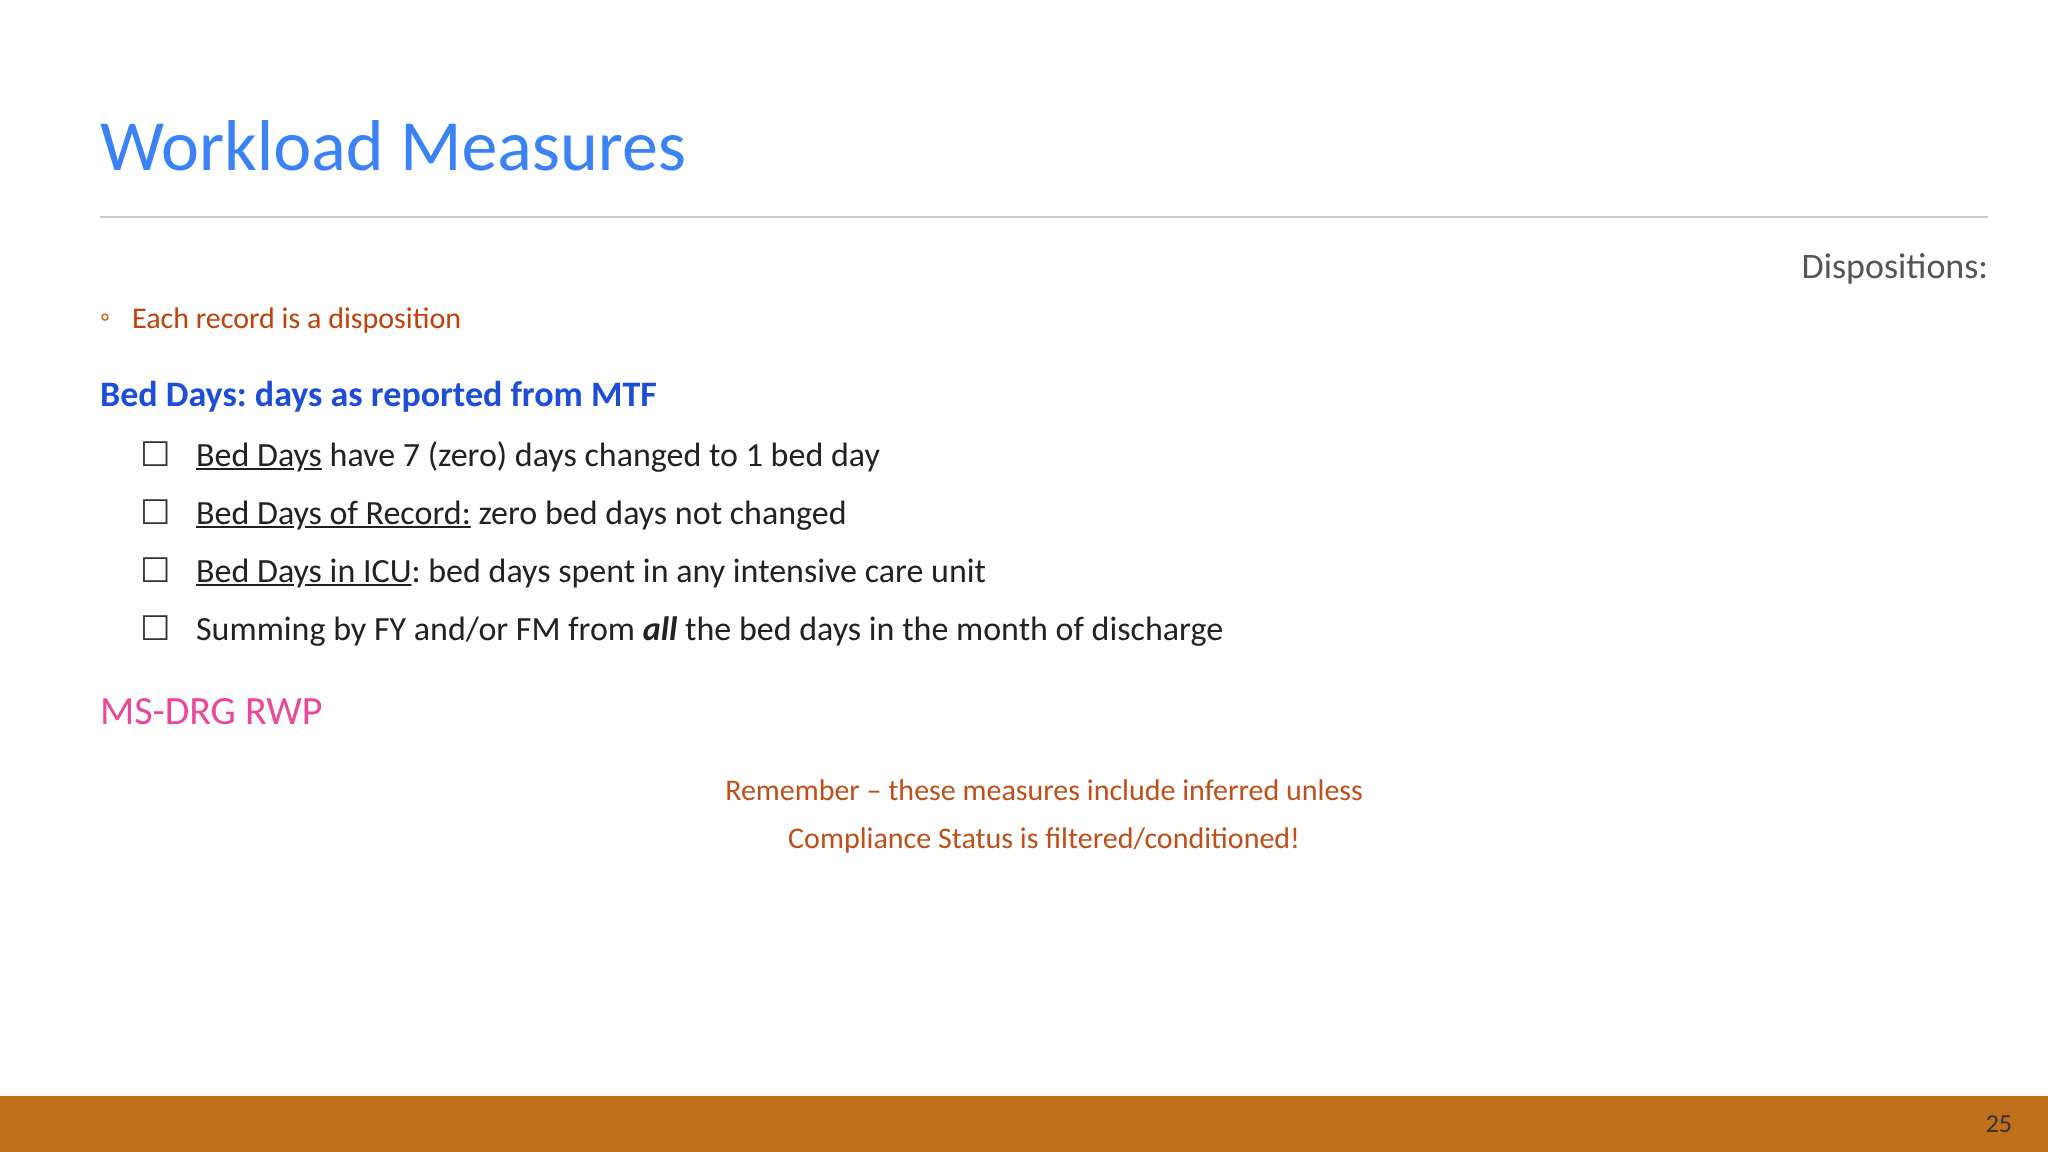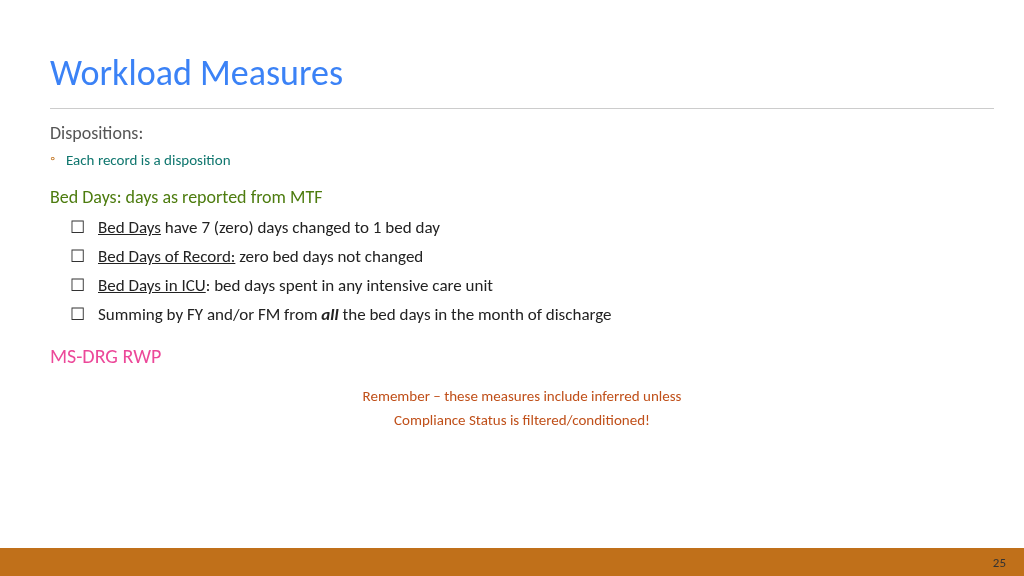--- a/index.html
+++ b/index.html
@@ -45,47 +45,48 @@
       top: 122px;
       left: 50px;
       right: 30px;
     }
 
     .section-heading {
       font-size: 18px;
       color: #555555;
       font-weight: 400;
       margin-bottom: 4px;
+      text-align: right;
     }
 
     .bullet-list {
       list-style: none;
       margin-bottom: 14px;
     }
 
     .bullet-list li {
       font-size: 15px;
-      color: #0f766e;
+      color: #c2410c;
       padding-left: 16px;
       position: relative;
       line-height: 1.6;
     }
 
     .bullet-list li::before {
       content: '◦';
       position: absolute;
       left: 0;
       color: #c0701a;
       font-size: 14px;
     }
 
     .bed-days-heading {
       font-size: 18px;
-      color: #4d7c0f;
-      font-weight: 400;
+      color: #1d4ed8;
+      font-weight: 700;
       margin-bottom: 6px;
     }
 
     .checkbox-list {
       list-style: none;
       margin-left: 20px;
       margin-bottom: 14px;
     }
 
     .checkbox-list li {

